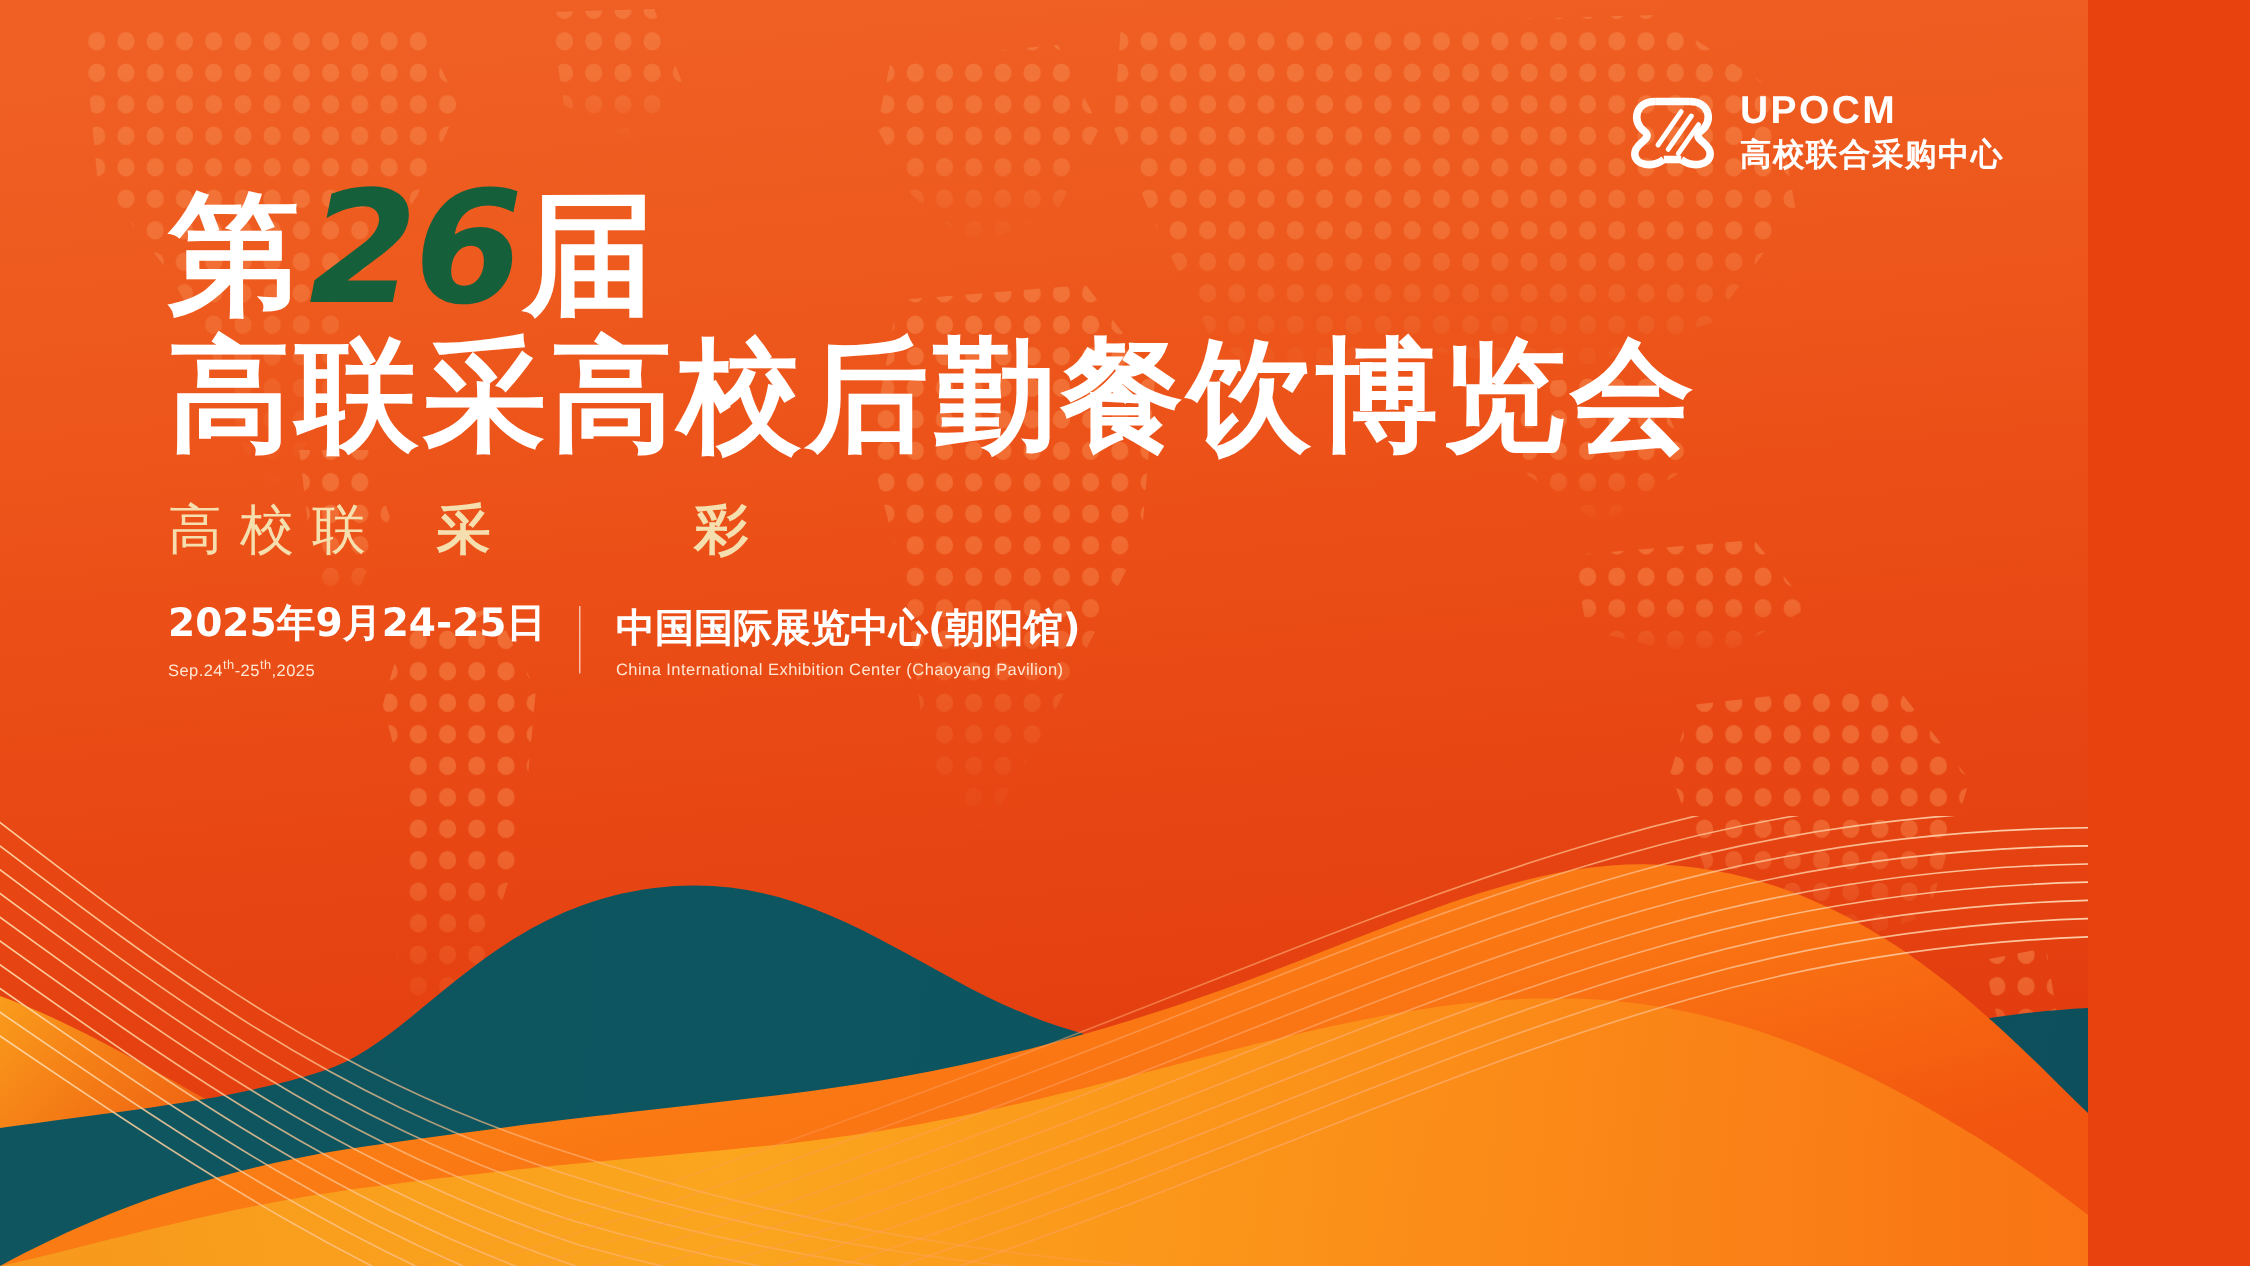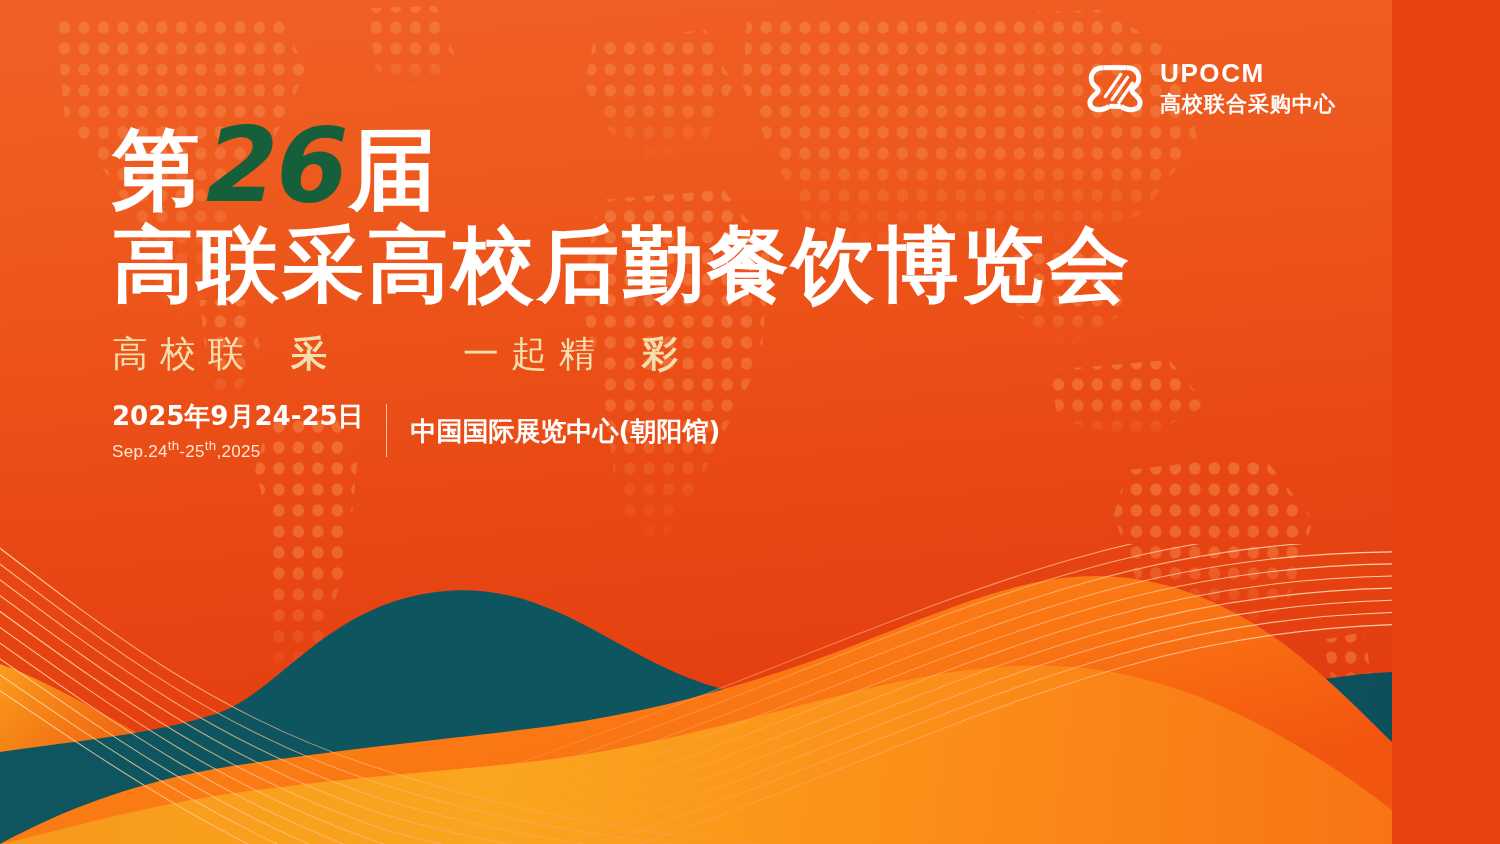--- a/index.html
+++ b/index.html
@@ -66,34 +66,34 @@
   .tagline{
     display:flex;align-items:center;color:#F6DFAF;
     font-size:36px;line-height:1;margin-bottom:30px;
     font-family:"DejaVu Sans","Liberation Sans",sans-serif;
     gap:35px;
   }
   .tagline .t-light{font-weight:400;letter-spacing:12px;}
   .tagline .t-bold{font-weight:800;letter-spacing:6px;}
   .tagline .t-gap{display:inline-block;width:60px;}
   
-  .info{display:flex;align-items:center;margin-top:16px;}
+  .info{display:flex;align-items:flex-end;margin-top:16px;}
   .info-date{padding-right:22px;}
   .info-sep{
     width:1px;align-self:stretch;background:rgba(255,255,255,.65);
     margin-top:2px;margin-bottom:4px;
   }
   .info-venue{padding-left:24px;}
   .info-main{
     color:#fff;font-size:26px;font-weight:700;line-height:1.15;
     white-space:nowrap;
     font-family:"DejaVu Sans","Liberation Sans",sans-serif;
   }
   .info-sub{
-    color:#FFE7D4;font-size:17px;font-weight:400;letter-spacing:.3px;
+    color:#FFE7D4;font-size:11px;font-weight:400;letter-spacing:.3px;
     margin-top:6px;white-space:nowrap;
   }
   .info-sub sup{font-size:.78em;vertical-align:super;}
 </style>
 </head>
 <body>
 
 <div class="banner">
 
   <div class="dotmap">
@@ -243,31 +243,31 @@
 
     <div class="title-cn">高联采高校后勤餐饮博览会</div>
 
     <div class="title-en">
     </div>
 
     <div class="tagline">
       <span class="t-light">高校联</span>
       <span class="t-bold">采</span>
       <span class="t-gap"></span>
-      <span class="t-light">一起精</span>
       <span class="t-bold">彩</span>
     </div>
 
     <div class="info">
       <div class="info-date">
         <div class="info-main">2025年9月24-25日</div>
         <div class="info-sub">
           <span>Sep.24</span><sup>th</sup><span>-25</span><sup>th</sup><span>,2025</span>
         </div>
       </div>
       <div class="info-sep"></div>
       <div class="info-venue">
         <div class="info-main">中国国际展览中心(朝阳馆)</div>
+        <div class="info-sub">China International Exhibition Center (Chaoyang Pavilion)</div>
       </div>
     </div>
 
   </div>
 </div>
 
 </body></html>

